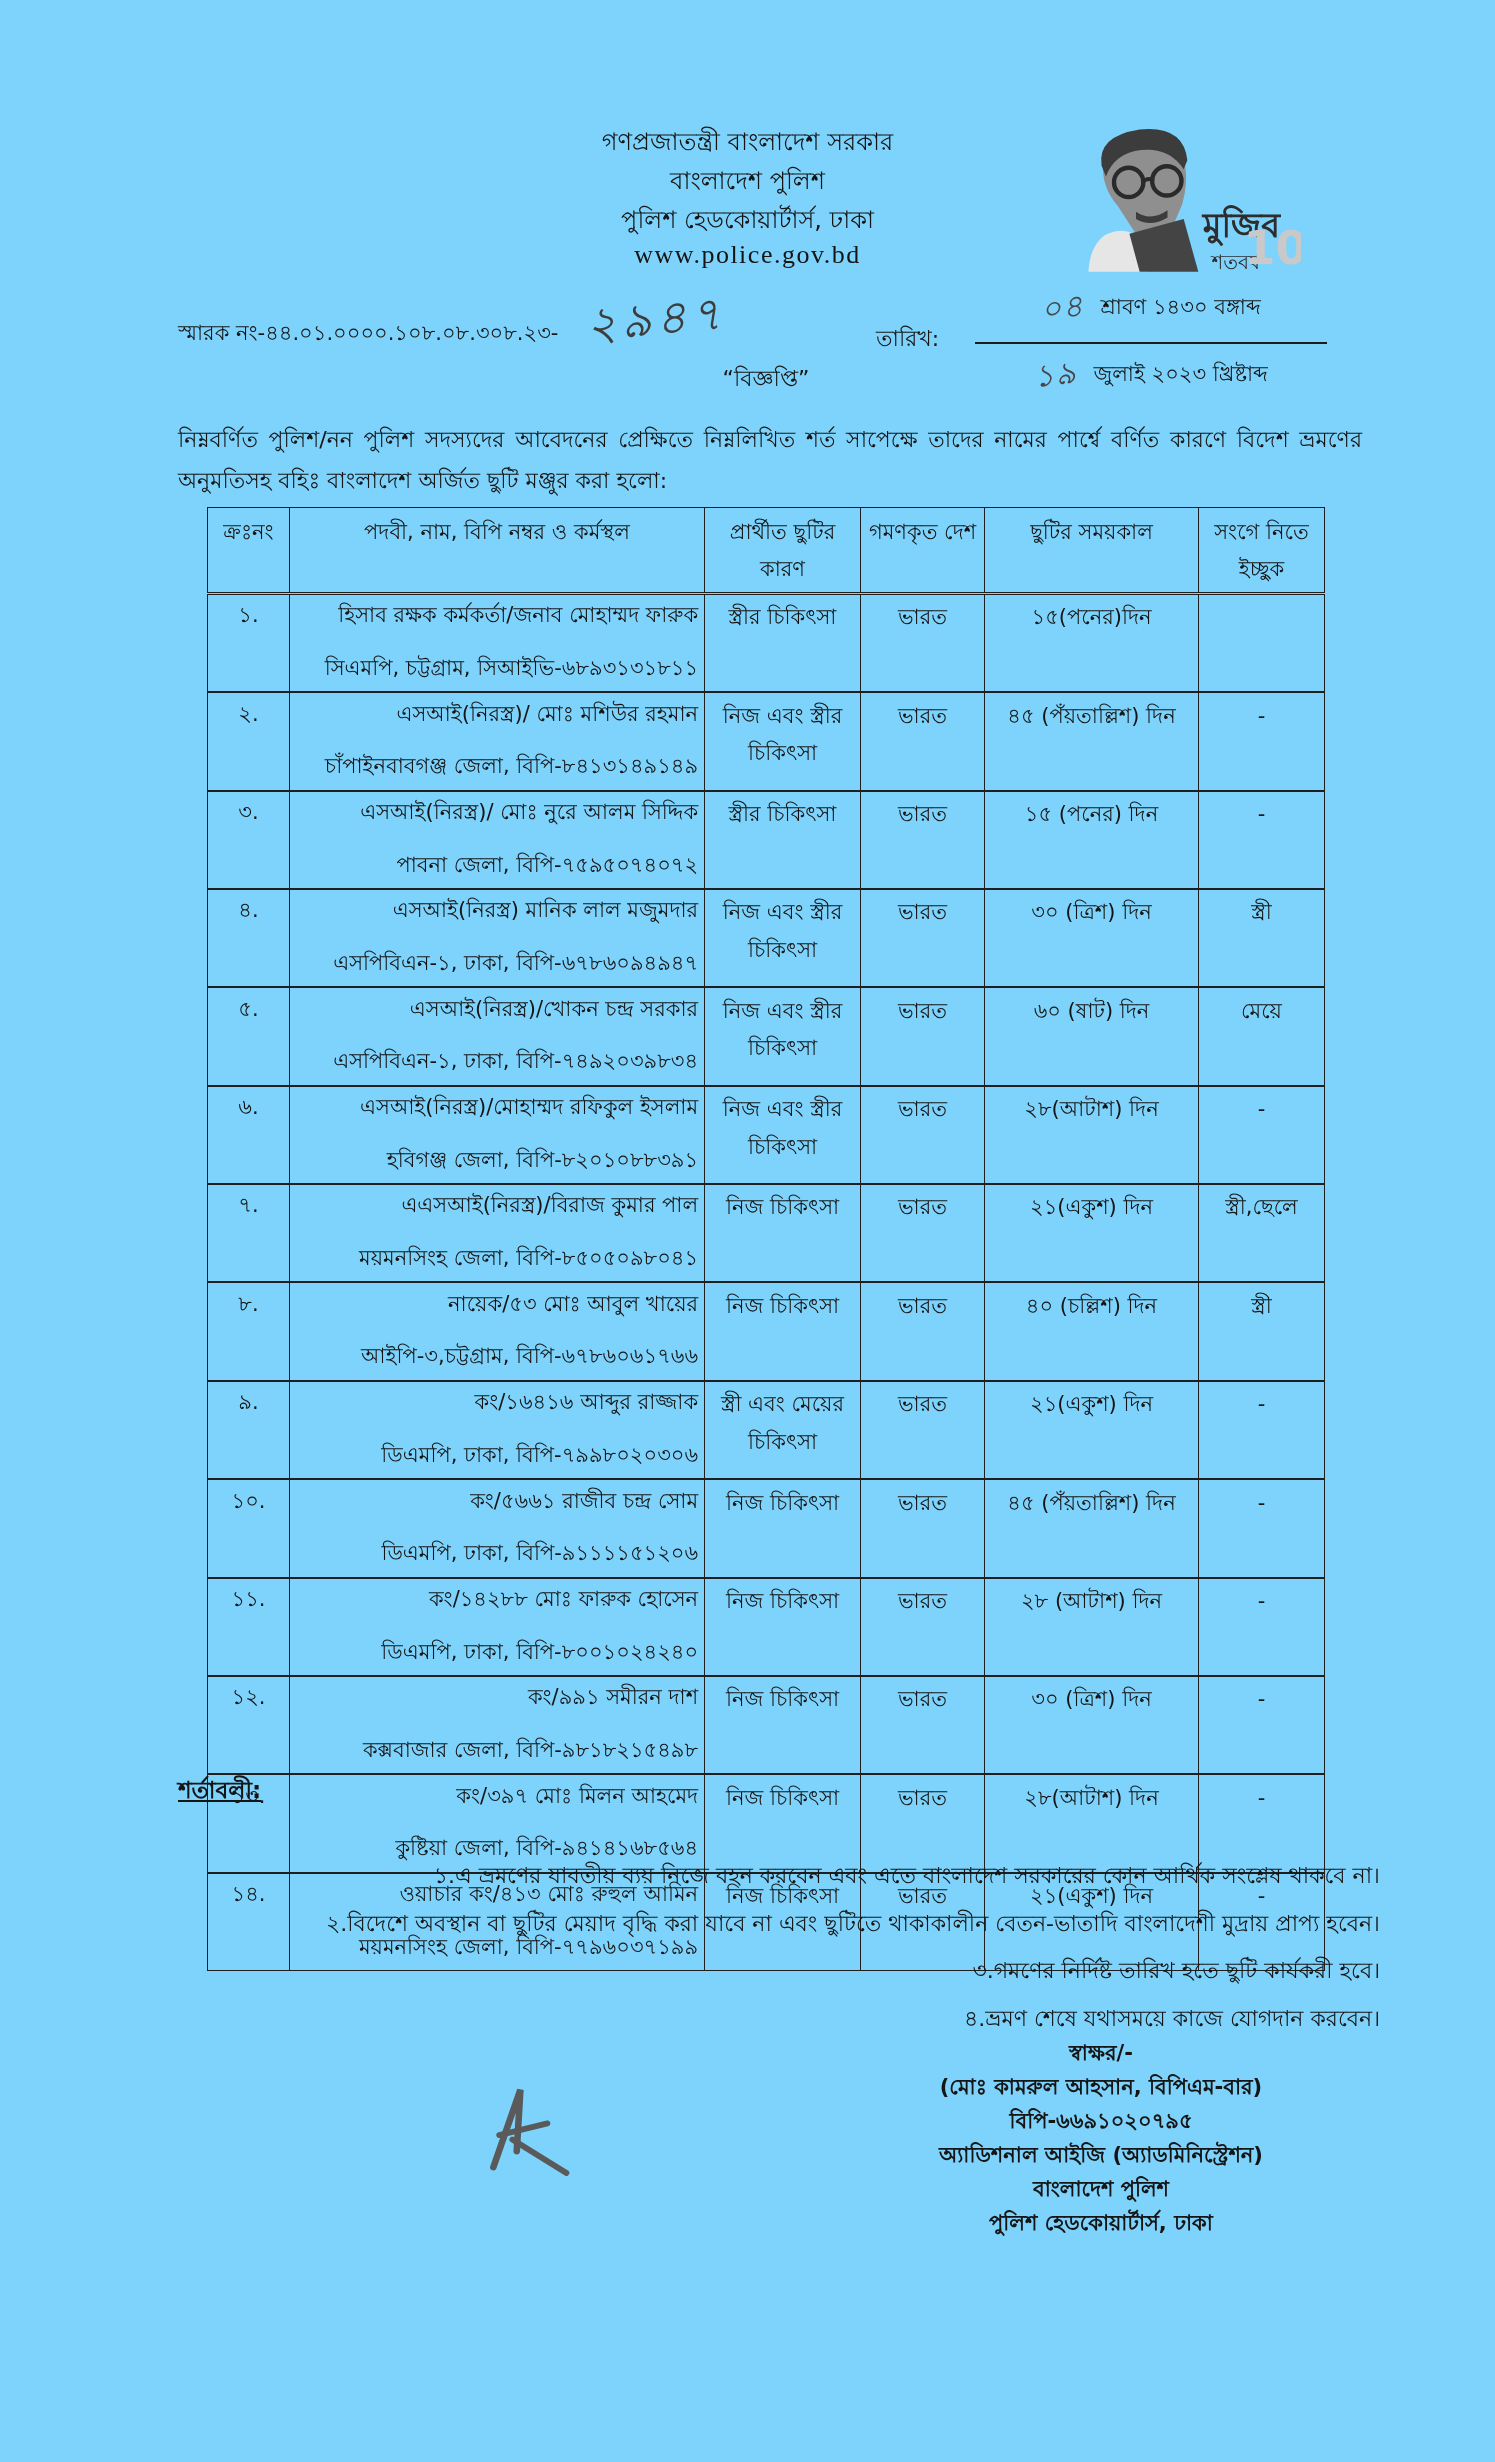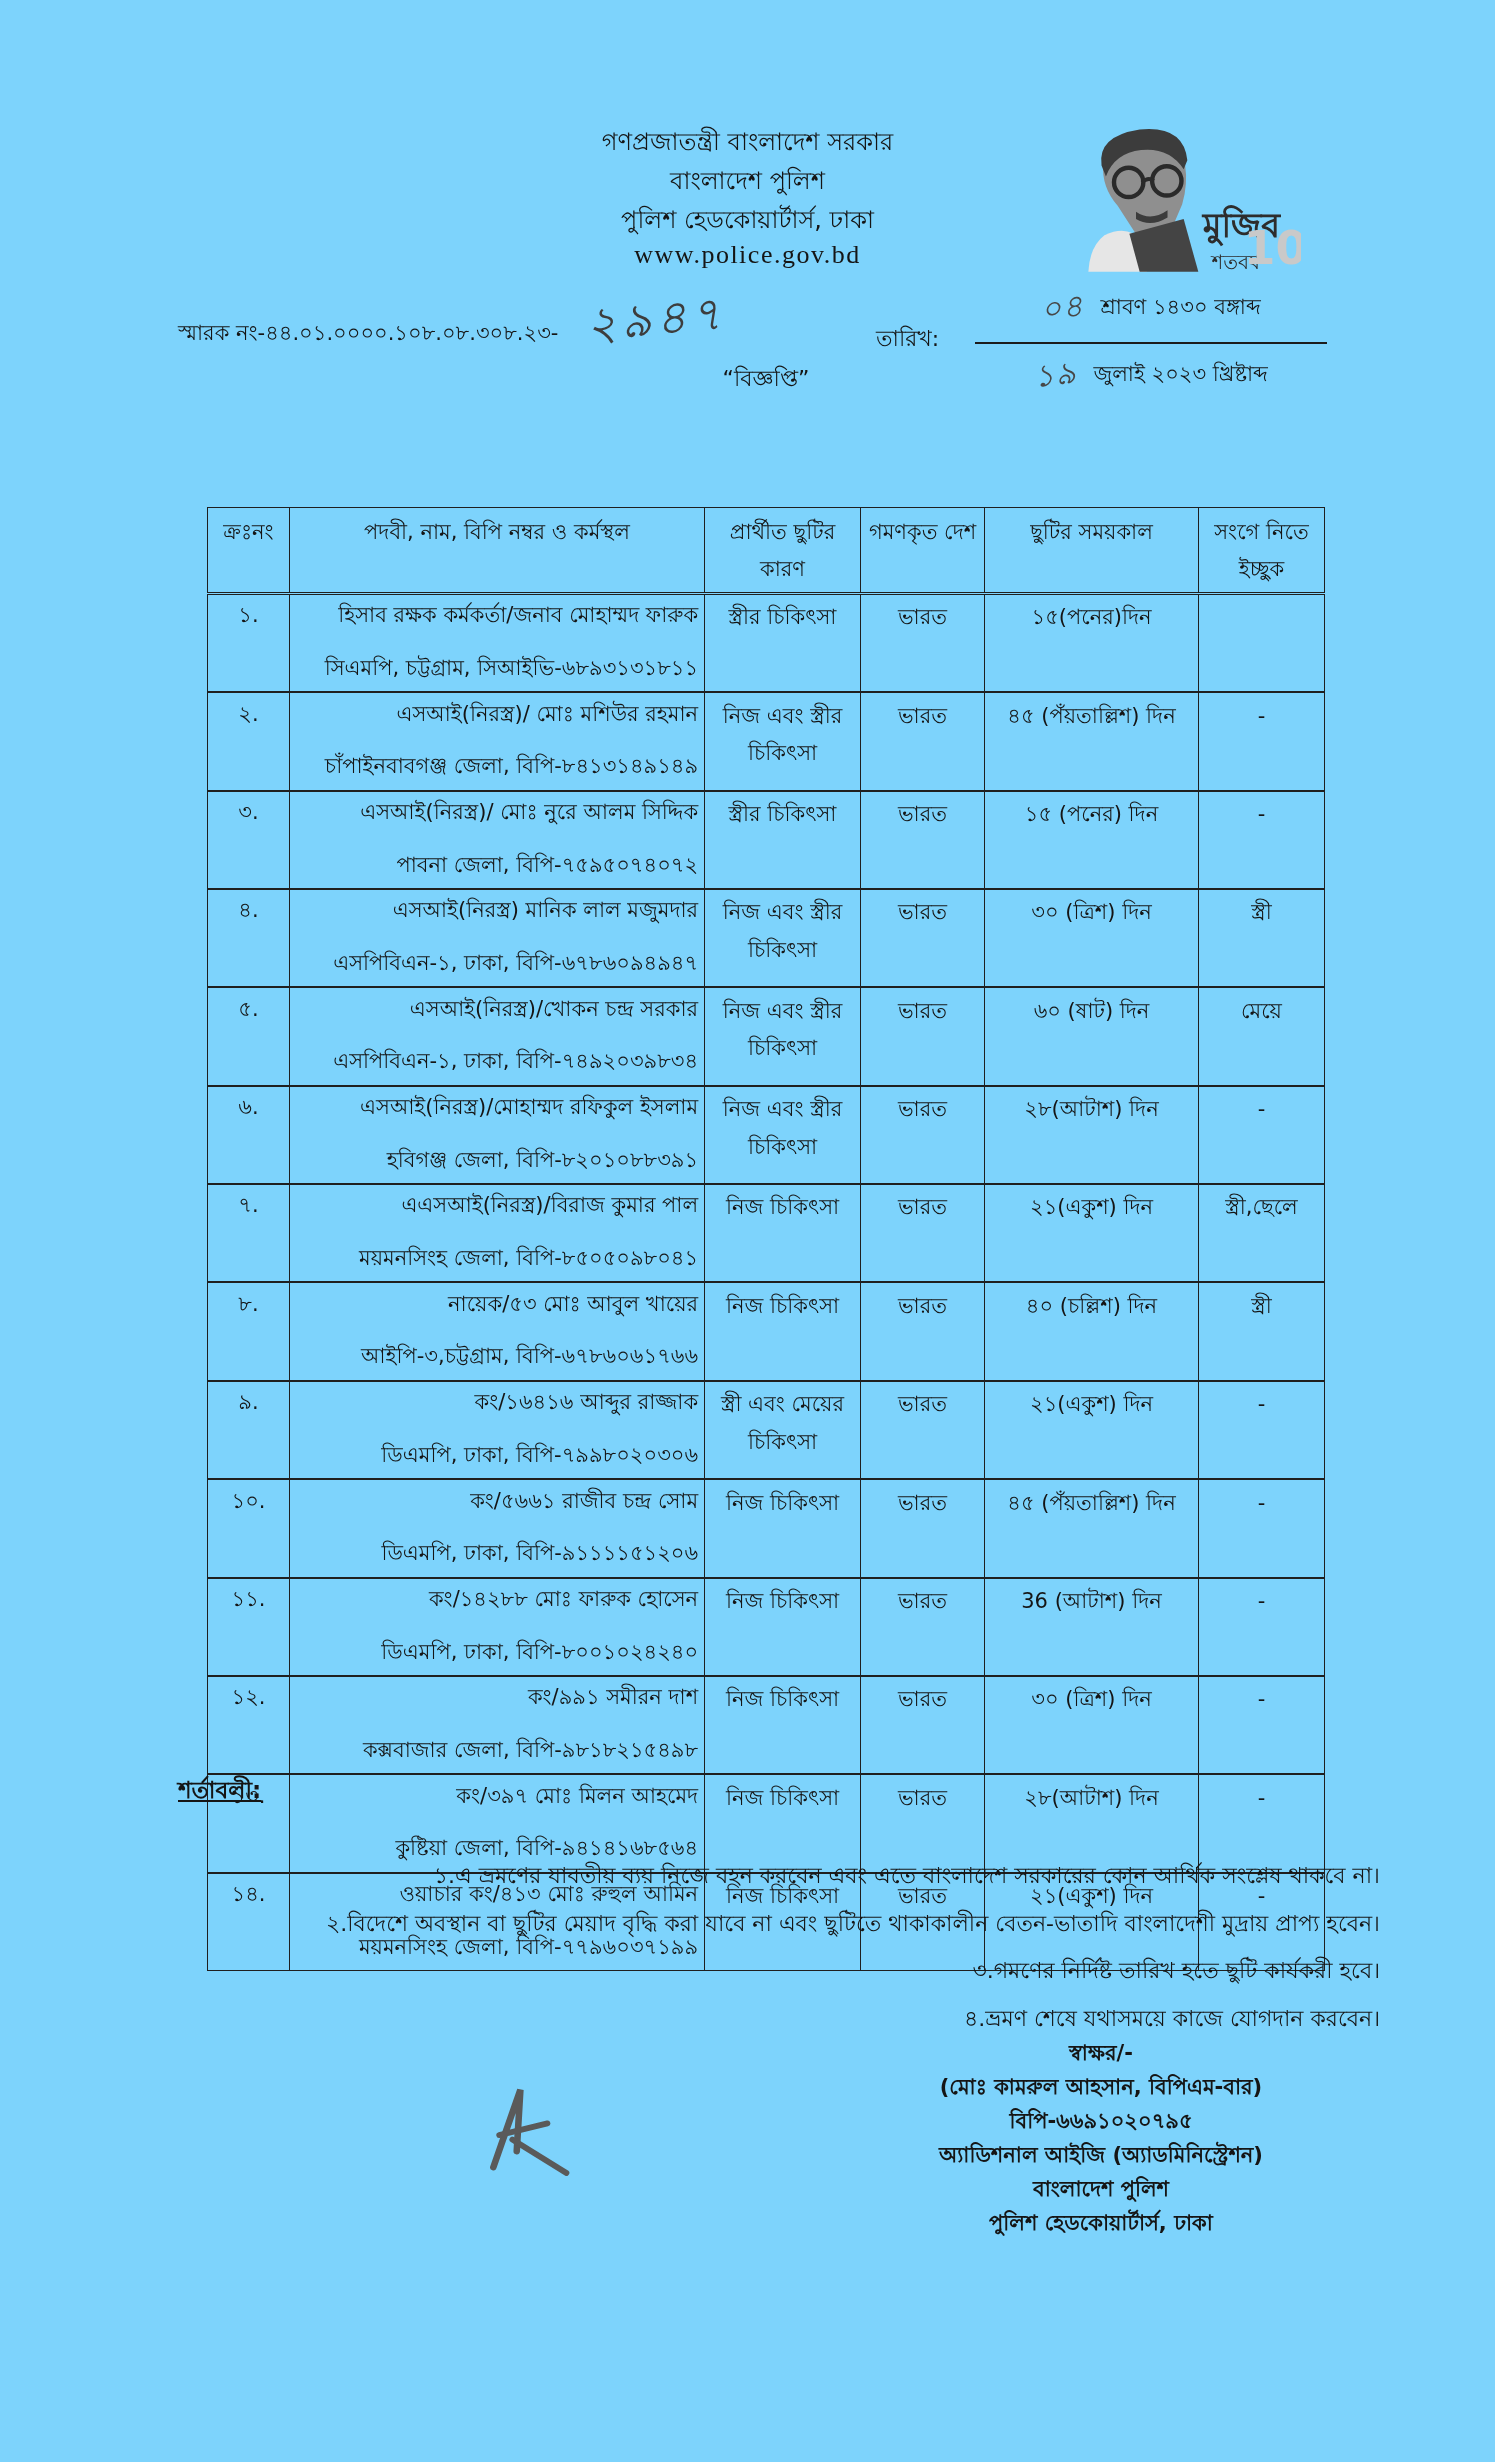--- a/index.html
+++ b/index.html
@@ -85,20 +85,21 @@
   <div class="date-frac">
     <div class="date-top">
       <span class="hand">০৪</span><span>শ্রাবণ ১৪৩০ বঙ্গাব্দ</span>
     </div>
     <div class="date-bot">
       <span class="hand">১৯</span><span>জুলাই ২০২৩ খ্রিষ্টাব্দ</span>
     </div>
   </div>
 
   <div class="notice">“বিজ্ঞপ্তি”</div>
+  <p class="intro">নিম্নবর্ণিত পুলিশ/নন পুলিশ সদস্যদের আবেদনের প্রেক্ষিতে নিম্নলিখিত শর্ত সাপেক্ষে তাদের নামের পার্শ্বে বর্ণিত কারণে বিদেশ ভ্রমণের অনুমতিসহ বহিঃ বাংলাদেশ অর্জিত ছুটি মঞ্জুর করা হলো:</p>
 
   <table class="main">
     <colgroup>
       <col style="width:82px">
         <col style="width:415px">
         <col style="width:156px">
       <col style="width:124px">
         <col style="width:214px">
         <col style="width:126px">
     </colgroup>
@@ -234,21 +235,21 @@
     </tr>
 
     <tr>
       <td class="c-sl">১১.</td>
       <td class="c-name">
         <div class="nl1">কং/১৪২৮৮ মোঃ ফারুক হোসেন</div>
         <div class="nl2">ডিএমপি, ঢাকা, বিপি-৮০০১০২৪২৪০</div>
       </td>
       <td class="c-reason">নিজ চিকিৎসা</td>
       <td class="c-country">ভারত</td>
-      <td class="c-duration">36 (আটাশ) দিন</td>
+      <td class="c-duration">২৮ (আটাশ) দিন</td>
       <td class="c-companion">-</td>
     </tr>
 
     <tr>
       <td class="c-sl">১২.</td>
       <td class="c-name">
         <div class="nl1">কং/৯৯১ সমীরন দাশ</div>
         <div class="nl2">কক্সবাজার জেলা, বিপি-৯৮১৮২১৫৪৯৮</div>
       </td>
       <td class="c-reason">নিজ চিকিৎসা</td>

